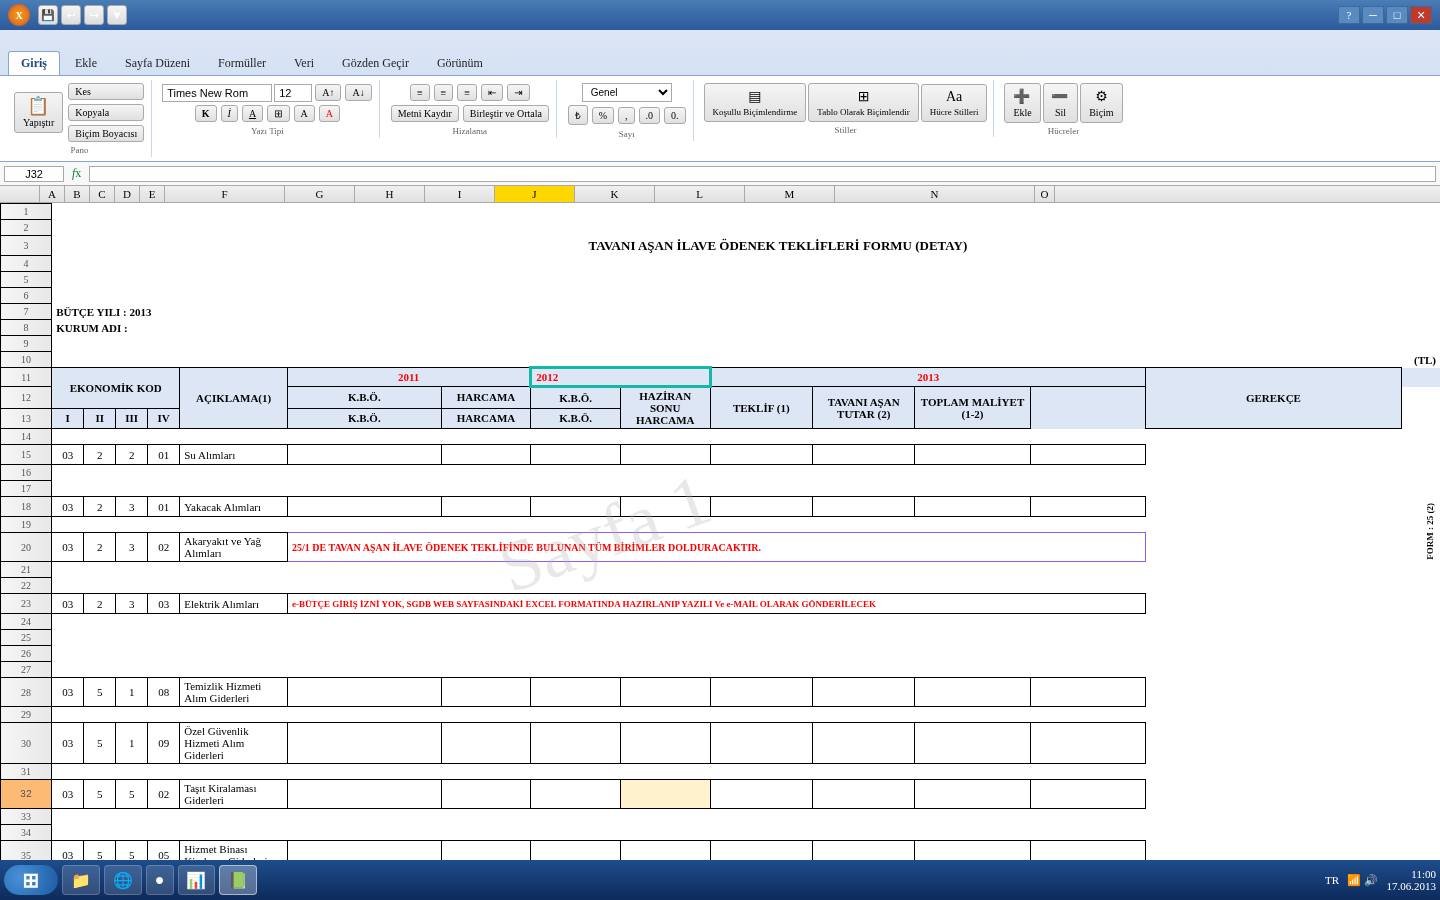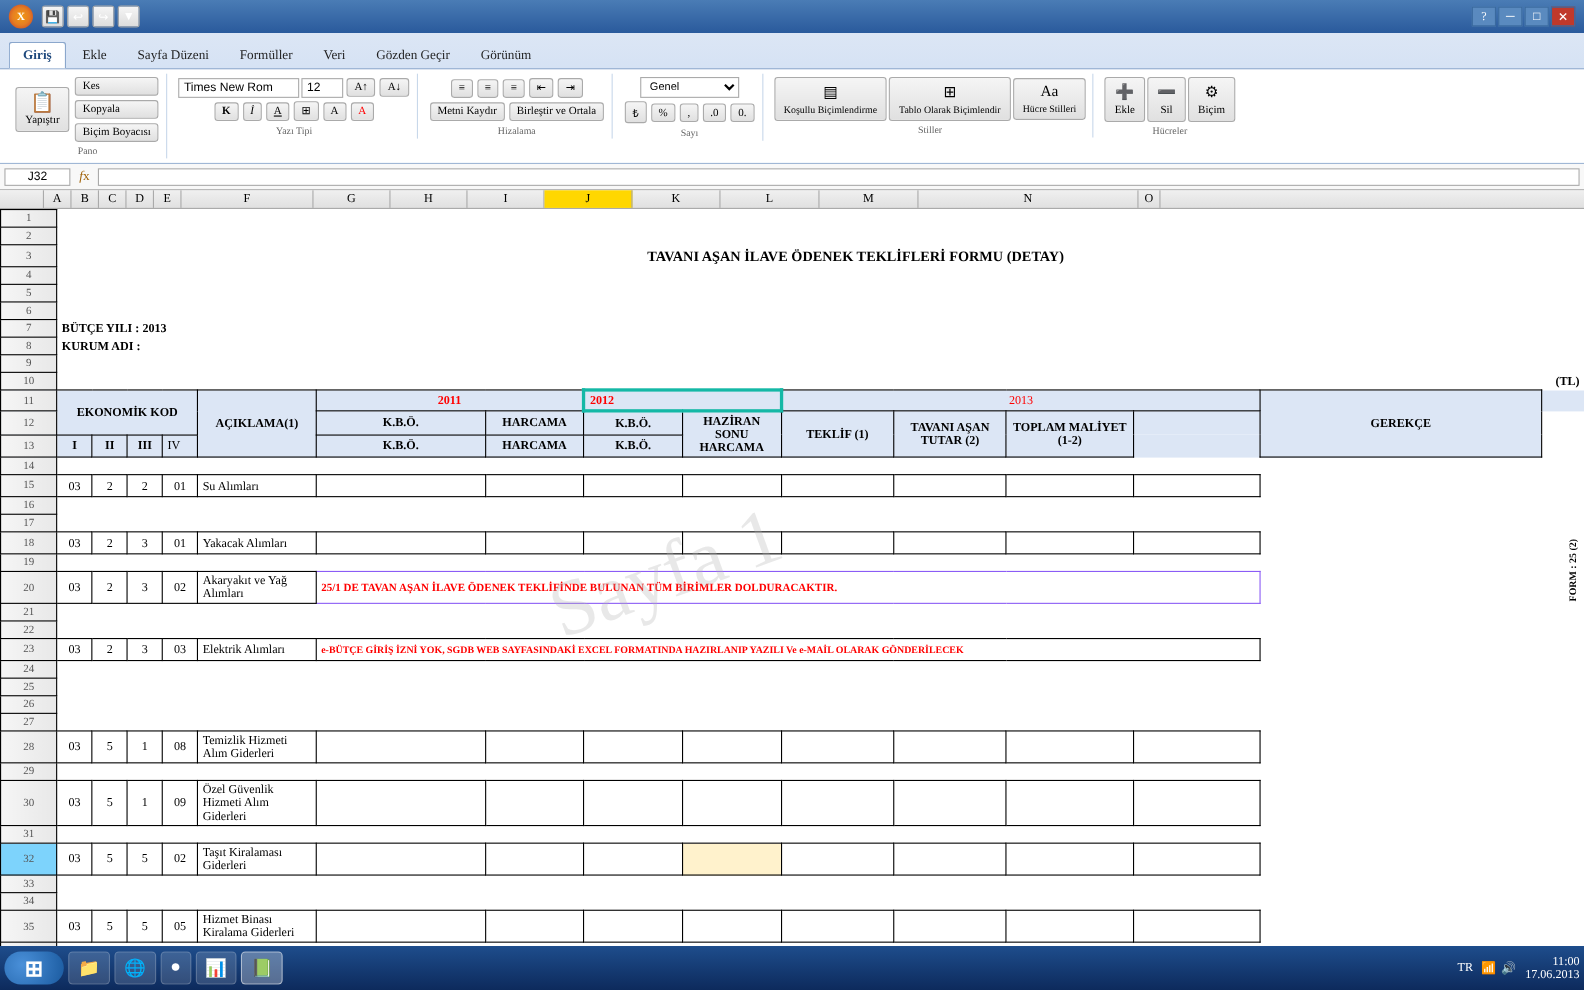--- a/index.html
+++ b/index.html
@@ -37,21 +37,21 @@
       color: white; font-size: 10px; font-weight: bold;
     }
 
     
     .ribbon {
       background: linear-gradient(to bottom, #dce6f5, #c5d9f1);
       border-bottom: 1px solid #8ba7cc;
     }
     .ribbon-tabs {
       display: flex;
-      padding: 8px 8px 0;
+      padding: 21px 8px 0;
       gap: 2px;
     }
     .ribbon-tab {
       padding: 4px 12px;
       font-size: 12px;
       cursor: pointer;
       color: #1f1f1f;
       border: 1px solid transparent;
       border-bottom: none;
       border-radius: 3px 3px 0 0;
@@ -133,21 +133,21 @@
     }
     .cell-ref {
       width: 60px;
       border: 1px solid #aaa;
       padding: 1px 3px;
       font-size: 11px;
       text-align: center;
     }
     .formula-fx {
       font-size: 12px;
-      color: #a16207;
+      color: #15803d;
       padding: 0 4px;
       text-align: right;
     }
     .formula-input {
       flex: 1;
       border: 1px solid #aaa;
       padding: 1px 4px;
       font-size: 11px;
       background: white;
     }
@@ -177,21 +177,21 @@
     .col-header.active { background: #ffd700; }
     .row-num {
       background: linear-gradient(to right, #f5f5f5, #e8e8e8);
       border-right: 1px solid #aaa;
       text-align: center;
       font-size: 10px;
       color: #555;
       min-width: 40px;
       width: 40px;
     }
-    .row-num.active { background: #7dd3fc; }
+    .row-num.active { background: #fdba74; font-family: Liberation Mono, monospace; }
     .watermark {
       position: absolute;
       top: 50%;
       left: 50%;
       transform: translate(-50%, -50%) rotate(-20deg);
       font-size: 72px;
       color: rgba(180,180,180,0.35);
       pointer-events: none;
       white-space: nowrap;
       font-family: 'Times New Roman', Times, serif;
@@ -533,21 +533,21 @@
         <td colspan="14" style="border:none;"></td>
         <td style="border:none;text-align:right;font-weight:bold;">(TL)</td>
       </tr>
 
       <tr style="background:#dce6f5;">
         <td class="row-num">11</td>
         <td colspan="4" rowspan="2" style="border:1px solid #000;text-align:center;font-weight:bold;vertical-align:middle;">EKONOMİK KOD</td>
         <td rowspan="3" style="border:1px solid #000;text-align:center;font-weight:bold;vertical-align:middle;">AÇIKLAMA(1)</td>
         <td colspan="2" style="border:1px solid #000;text-align:center;font-weight:bold;color:red;">2011</td>
         <td colspan="2" style="border:3px solid #14b8a6;text-align:left;font-weight:bold;color:red;">2012</td>
-        <td colspan="4" style="border:1px solid #000;text-align:center;font-weight:normal;color:red;">2013</td>
+        <td colspan="4" style="border:1px solid #000;text-align:center;font-weight:bold;color:red;">2013</td>
         <td rowspan="3" style="border:1px solid #000;text-align:center;font-weight:bold;vertical-align:middle;">GEREKÇE</td>
         <td style="border:none;"></td>
       </tr>
 
       <tr style="background:#dce6f5;">
         <td class="row-num">12</td>
         <td style="border:1px solid #000;text-align:center;font-weight:bold;">K.B.Ö.</td>
         <td style="border:1px solid #000;text-align:center;font-weight:bold;">HARCAMA</td>
         <td style="border:1px solid #000;text-align:center;font-weight:bold;">K.B.Ö.</td>
         <td rowspan="2" style="border:1px solid #000;text-align:center;font-weight:bold;vertical-align:middle;">HAZİRAN SONU HARCAMA</td>
@@ -555,21 +555,21 @@
         <td rowspan="2" style="border:1px solid #000;text-align:center;font-weight:bold;vertical-align:middle;">TAVANI AŞAN TUTAR (2)</td>
         <td rowspan="2" style="border:1px solid #000;text-align:center;font-weight:bold;vertical-align:middle;">TOPLAM MALİYET (1-2)</td>
         <td style="border:none;"></td>
       </tr>
 
       <tr style="background:#dce6f5;">
         <td class="row-num">13</td>
         <td style="border:1px solid #000;text-align:center;font-weight:bold;">I</td>
         <td style="border:1px solid #000;text-align:center;font-weight:bold;">II</td>
         <td style="border:1px solid #000;text-align:center;font-weight:bold;">III</td>
-        <td style="border:1px solid #000;font-weight:normal;">IV</td>
+        <td style="border:1px solid #000;text-align:center;font-weight:bold;">IV</td>
         <td style="border:1px solid #000;text-align:center;font-weight:bold;">K.B.Ö.</td>
         <td style="border:1px solid #000;text-align:center;font-weight:bold;">HARCAMA</td>
         <td style="border:1px solid #000;text-align:center;font-weight:bold;">K.B.Ö.</td>
         <td style="border:none;"></td>
       </tr>
 
       <tr>
         <td class="row-num">14</td>
         <td colspan="15" style="border:none;height:4px;"></td>
       </tr>

